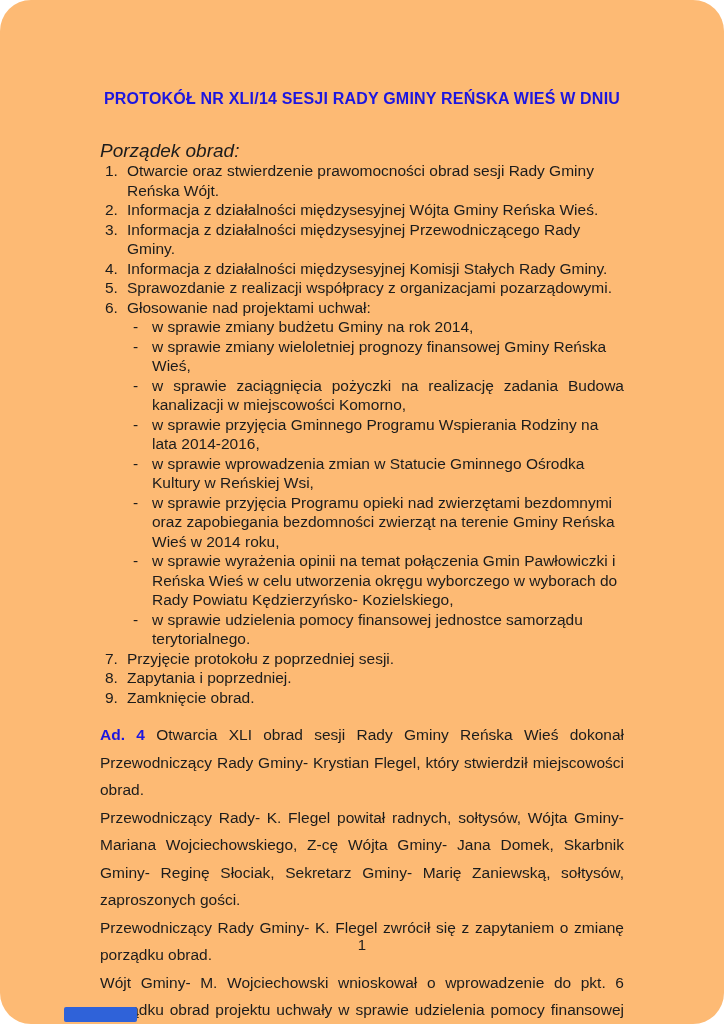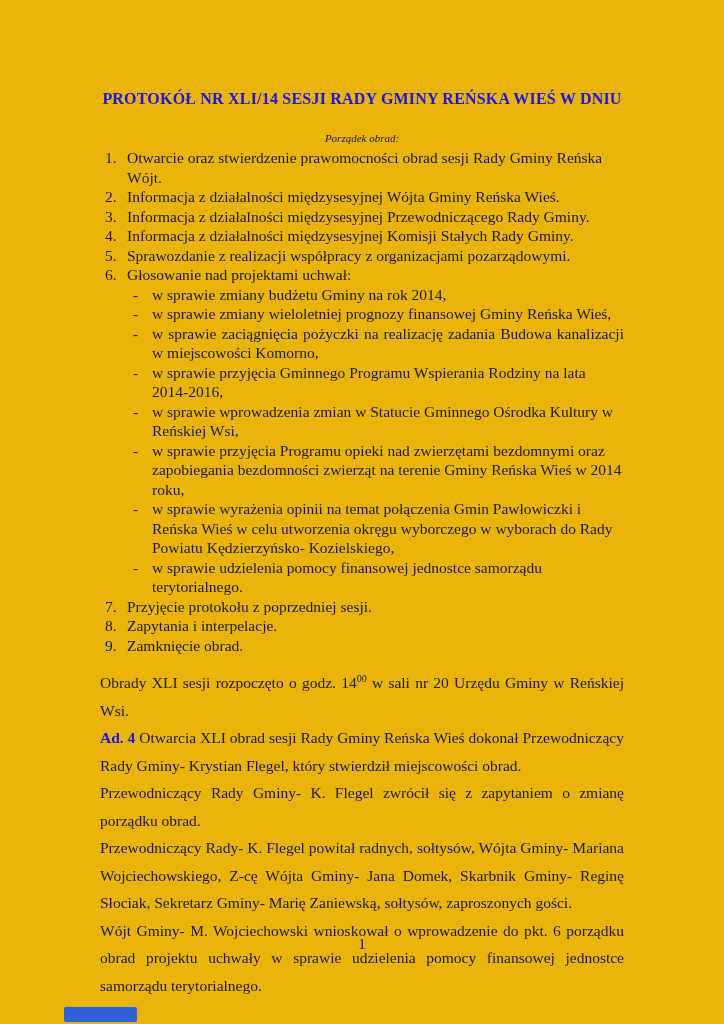--- a/index.html
+++ b/index.html
@@ -1,39 +1,39 @@
 <!DOCTYPE html>
 <html style="--accent: #1c16e0; --bar: #2f62d9;"><head>
 <meta charset="utf-8">
 <style>
   html,body{margin:0;padding:0;background:#fff;}
   .page{
     position:relative;
     width:724px;height:1024px;
-    background:#eab308;
+    background:#fdba74;
     overflow:hidden;
-    font-family:Liberation Serif, serif;
+    font-family:Liberation Sans, sans-serif;
     color:#1c1c1c;
+    border-radius:31px;
     -webkit-font-smoothing:antialiased;
   }
   .content{padding:86px 100px 0 100px;}
   .doc-title{
     color:var(--accent,#1c16e0);
     font-weight:bold;
     text-align:center;
     font-size:16px;
     line-height:26px;
     letter-spacing:.2px;
   }
   .agenda-heading{
     font-style:italic;
-    font-size:11px;
-    margin-top:16px;
+    font-size:19px;
+    margin-top:29px;
     line-height:20px;
-    text-align:center;
   }
   .agenda{font-size:15.5px;line-height:19.5px;}
   .agenda-row{display:flex;}
   .agenda-num{flex:0 0 27px;padding-left:5px;box-sizing:border-box;}
   .agenda-text{flex:1;}
   .sub-row{display:flex;margin-left:31px;}
   .sub-dash{flex:0 0 21px;padding-left:2px;box-sizing:border-box;}
   .sub-text{flex:1;}
   .sub-text.justify{text-align:justify;}
   .paras{margin-top:14px;font-size:15.5px;}
@@ -125,33 +125,32 @@
         <span class="sub-dash">-</span>
         <span class="sub-text">w sprawie udzielenia pomocy finansowej jednostce samorządu terytorialnego.</span>
       </div>
 
       <div class="agenda-row">
         <span class="agenda-num">7.</span>
         <span class="agenda-text">Przyjęcie protokołu z poprzedniej sesji.</span>
       </div>
       <div class="agenda-row">
         <span class="agenda-num">8.</span>
-        <span class="agenda-text">Zapytania i interpelacje.</span>
+        <span class="agenda-text">Zapytania i poprzedniej.</span>
       </div>
       <div class="agenda-row">
         <span class="agenda-num">9.</span>
         <span class="agenda-text">Zamknięcie obrad.</span>
       </div>
     </div>
 
     <div class="paras">
-      <p class="para"><span>Obrady XLI sesji rozpoczęto o godz. 14</span><sup>00</sup><span> w sali nr 20 Urzędu Gminy w Reńskiej Wsi.</span></p>
       <p class="para"><span class="blue">Ad. 4</span><span> Otwarcia XLI obrad sesji Rady Gminy Reńska Wieś dokonał Przewodniczący Rady Gminy- Krystian Flegel, który stwierdził miejscowości obrad.</span></p>
+      <p class="para">Przewodniczący Rady- K. Flegel powitał radnych, sołtysów, Wójta Gminy- Mariana Wojciechowskiego, Z-cę Wójta Gminy- Jana Domek, Skarbnik Gminy- Reginę Słociak, Sekretarz Gminy- Marię Zaniewską, sołtysów, zaproszonych gości.</p>
       <p class="para">Przewodniczący Rady Gminy- K. Flegel zwrócił się z zapytaniem o zmianę porządku obrad.</p>
-      <p class="para">Przewodniczący Rady- K. Flegel powitał radnych, sołtysów, Wójta Gminy- Mariana Wojciechowskiego, Z-cę Wójta Gminy- Jana Domek, Skarbnik Gminy- Reginę Słociak, Sekretarz Gminy- Marię Zaniewską, sołtysów, zaproszonych gości.</p>
       <p class="para">Wójt Gminy- M. Wojciechowski wnioskował o wprowadzenie do pkt. 6 porządku obrad projektu uchwały w sprawie udzielenia pomocy finansowej jednostce samorządu terytorialnego.</p>
 
     </div>
 
   </div>
 
   <div class="page-number">1</div>
   <div class="link-bar"></div>
 </div>
 

